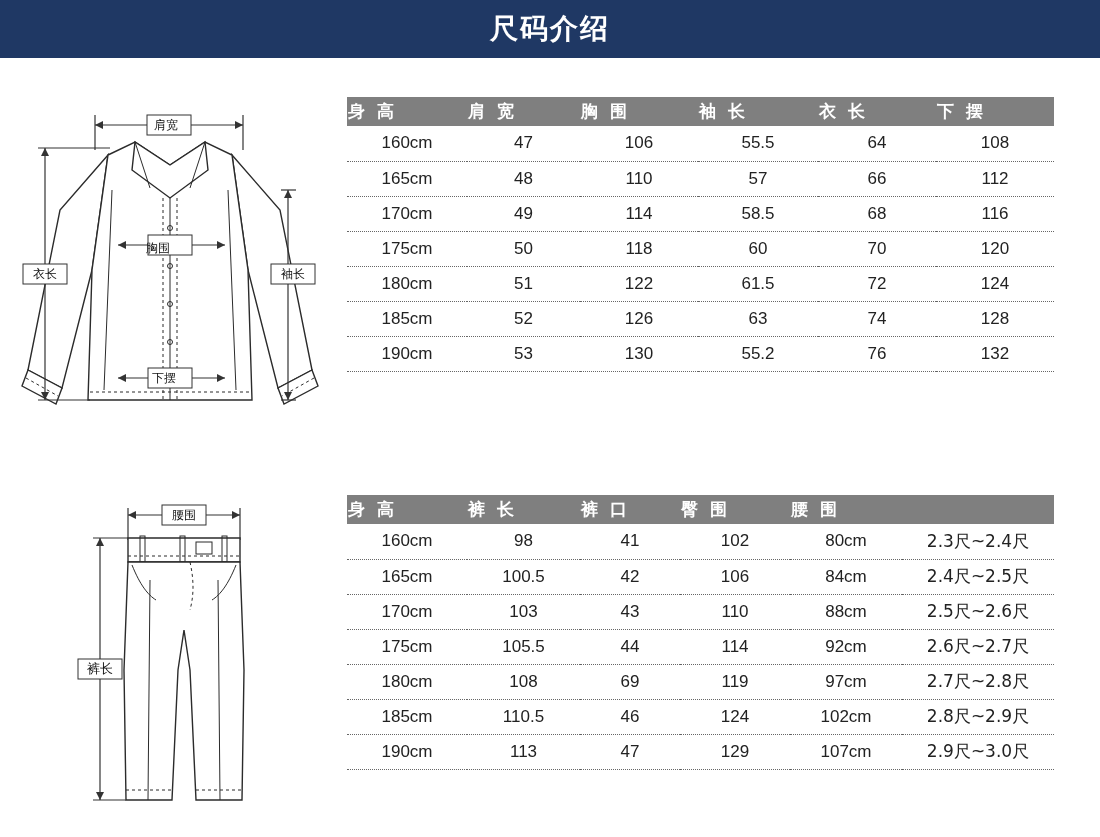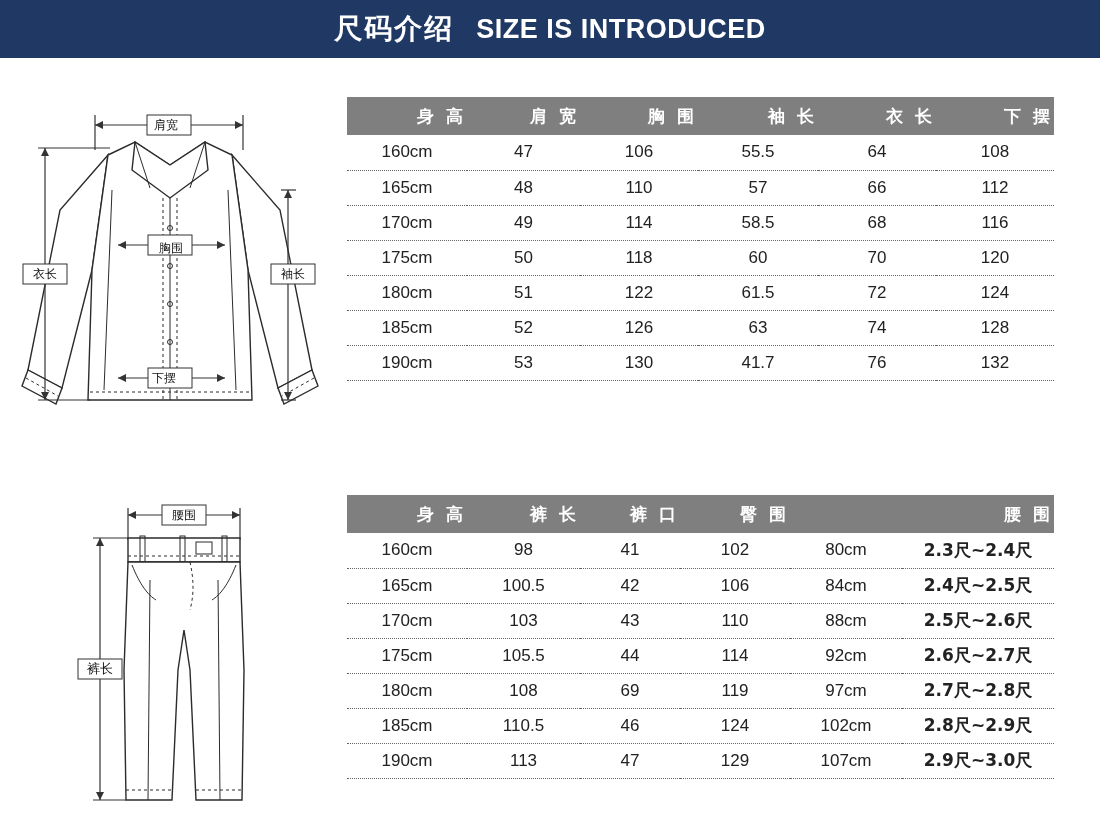--- a/index.html
+++ b/index.html
@@ -58,58 +58,57 @@
   table.size-table {
     border-collapse: collapse;
     width: 100%;
     table-layout: fixed;
   }
   table.size-table thead th {
     background: #7f7f7f;
     color: #ffffff;
     font-size: 17px;
     font-weight: bold;
-    height: 38px;
+    height: 29px;
     letter-spacing: 3px;
-    text-align: right;
+    text-align: left;
     vertical-align: middle;
   }
   table.size-table tbody td {
     height: 35px;
     text-align: center;
     vertical-align: middle;
     font-size: 17px;
     color: #222222;
     border-bottom: 1px dotted #666;
   }
   table.size-table tbody tr:last-child td {
     border-bottom: 1px dotted #666;
   }
   table.size-table tbody tr:first-child td { border-top: none; }
 
   .cell-num { font-family: "Liberation Sans", sans-serif; }
-  .cell-cn { font-family: "DejaVu Sans", sans-serif; font-weight: bold; }
+  .cell-cn { font-family: "DejaVu Sans", sans-serif; }
 
   
   .th-cn { font-family: "DejaVu Sans", sans-serif; }
 
   
   svg { display: block; }
   .lblbox { fill: #ffffff; stroke: #333333; stroke-width: 1; }
   .dimline { stroke: #333333; stroke-width: 1.2; fill: none; }
   .garment { fill: #ffffff; stroke: #2b2b2b; stroke-width: 1.4; }
   .garment-thin { fill: none; stroke: #2b2b2b; stroke-width: 1; }
   .stitch { stroke: #2b2b2b; stroke-width: 1; stroke-dasharray: 3 3; fill: none; }
 </style>
 </head>
 <body>
 
 <div class="header">
   <span class="title-cn">尺码介绍</span>
-  <span class="title-en">SIZE IS INTRODUCED</span>
 </div>
 
 <div class="block block-shirt">
 
   <div class="figure-pane">
     <svg width="340" height="350" viewBox="0 0 340 350">
 
       <g>
         <line class="dimline" x1="95" y1="55" x2="243" y2="55"></line>
         <polygon points="95,55 103,51 103,59" fill="#333"></polygon>
@@ -179,21 +178,21 @@
         <line class="dimline" x1="288" y1="120" x2="288" y2="330"></line>
         <polygon points="288,120 284,128 292,128" fill="#333"></polygon>
         <polygon points="288,330 284,322 292,322" fill="#333"></polygon>
         <line class="dimline" x1="281" y1="120" x2="296" y2="120"></line>
         <line class="dimline" x1="281" y1="330" x2="296" y2="330"></line>
         <rect class="lblbox" x="271" y="194" width="44" height="20"></rect>
       </g>
     </svg>
 
     <div style="position:absolute;left:148px;top:45px;width:36px;height:20px;display:flex;align-items:center;justify-content:center;font-family:'DejaVu Sans',sans-serif;font-size:12px;color:#111;">肩宽</div>
-    <div style="position:absolute;left:149px;top:165px;width:44px;height:26px;display:flex;align-items:center;justify-content:center;font-family:'DejaVu Sans',sans-serif;font-size:12px;color:#111;">胸围</div>
+    <div style="position:absolute;left:136px;top:165px;width:44px;height:26px;display:flex;align-items:center;justify-content:center;font-family:'DejaVu Sans',sans-serif;font-size:12px;color:#111;">胸围</div>
     <div style="position:absolute;left:148px;top:298px;width:32px;height:20px;display:flex;align-items:center;justify-content:center;font-family:'DejaVu Sans',sans-serif;font-size:12px;color:#111;">下摆</div>
     <div style="position:absolute;left:23px;top:194px;width:44px;height:20px;display:flex;align-items:center;justify-content:center;font-family:'DejaVu Sans',sans-serif;font-size:12px;color:#111;">衣长</div>
     <div style="position:absolute;left:271px;top:194px;width:44px;height:20px;display:flex;align-items:center;justify-content:center;font-family:Liberation Sans, sans-serif;font-size:12px;color:#111;">袖长</div>
   </div>
 
   <div class="table-pane table-pane-shirt">
     <table class="size-table">
       <colgroup>
         <col style="width:120px">
         <col style="width:113px">
@@ -258,21 +257,21 @@
           <td class="cell-num">52</td>
           <td class="cell-num">126</td>
           <td class="cell-num">63</td>
           <td class="cell-num">74</td>
           <td class="cell-num">128</td>
         </tr>
         <tr>
           <td class="cell-num">190cm</td>
           <td class="cell-num">53</td>
           <td class="cell-num">130</td>
-          <td class="cell-num">41.7</td>
+          <td class="cell-num">55.2</td>
           <td class="cell-num">76</td>
           <td class="cell-num">132</td>
         </tr>
       </tbody>
     </table>
   </div>
 </div>
 
 <div class="block block-pants">
 

